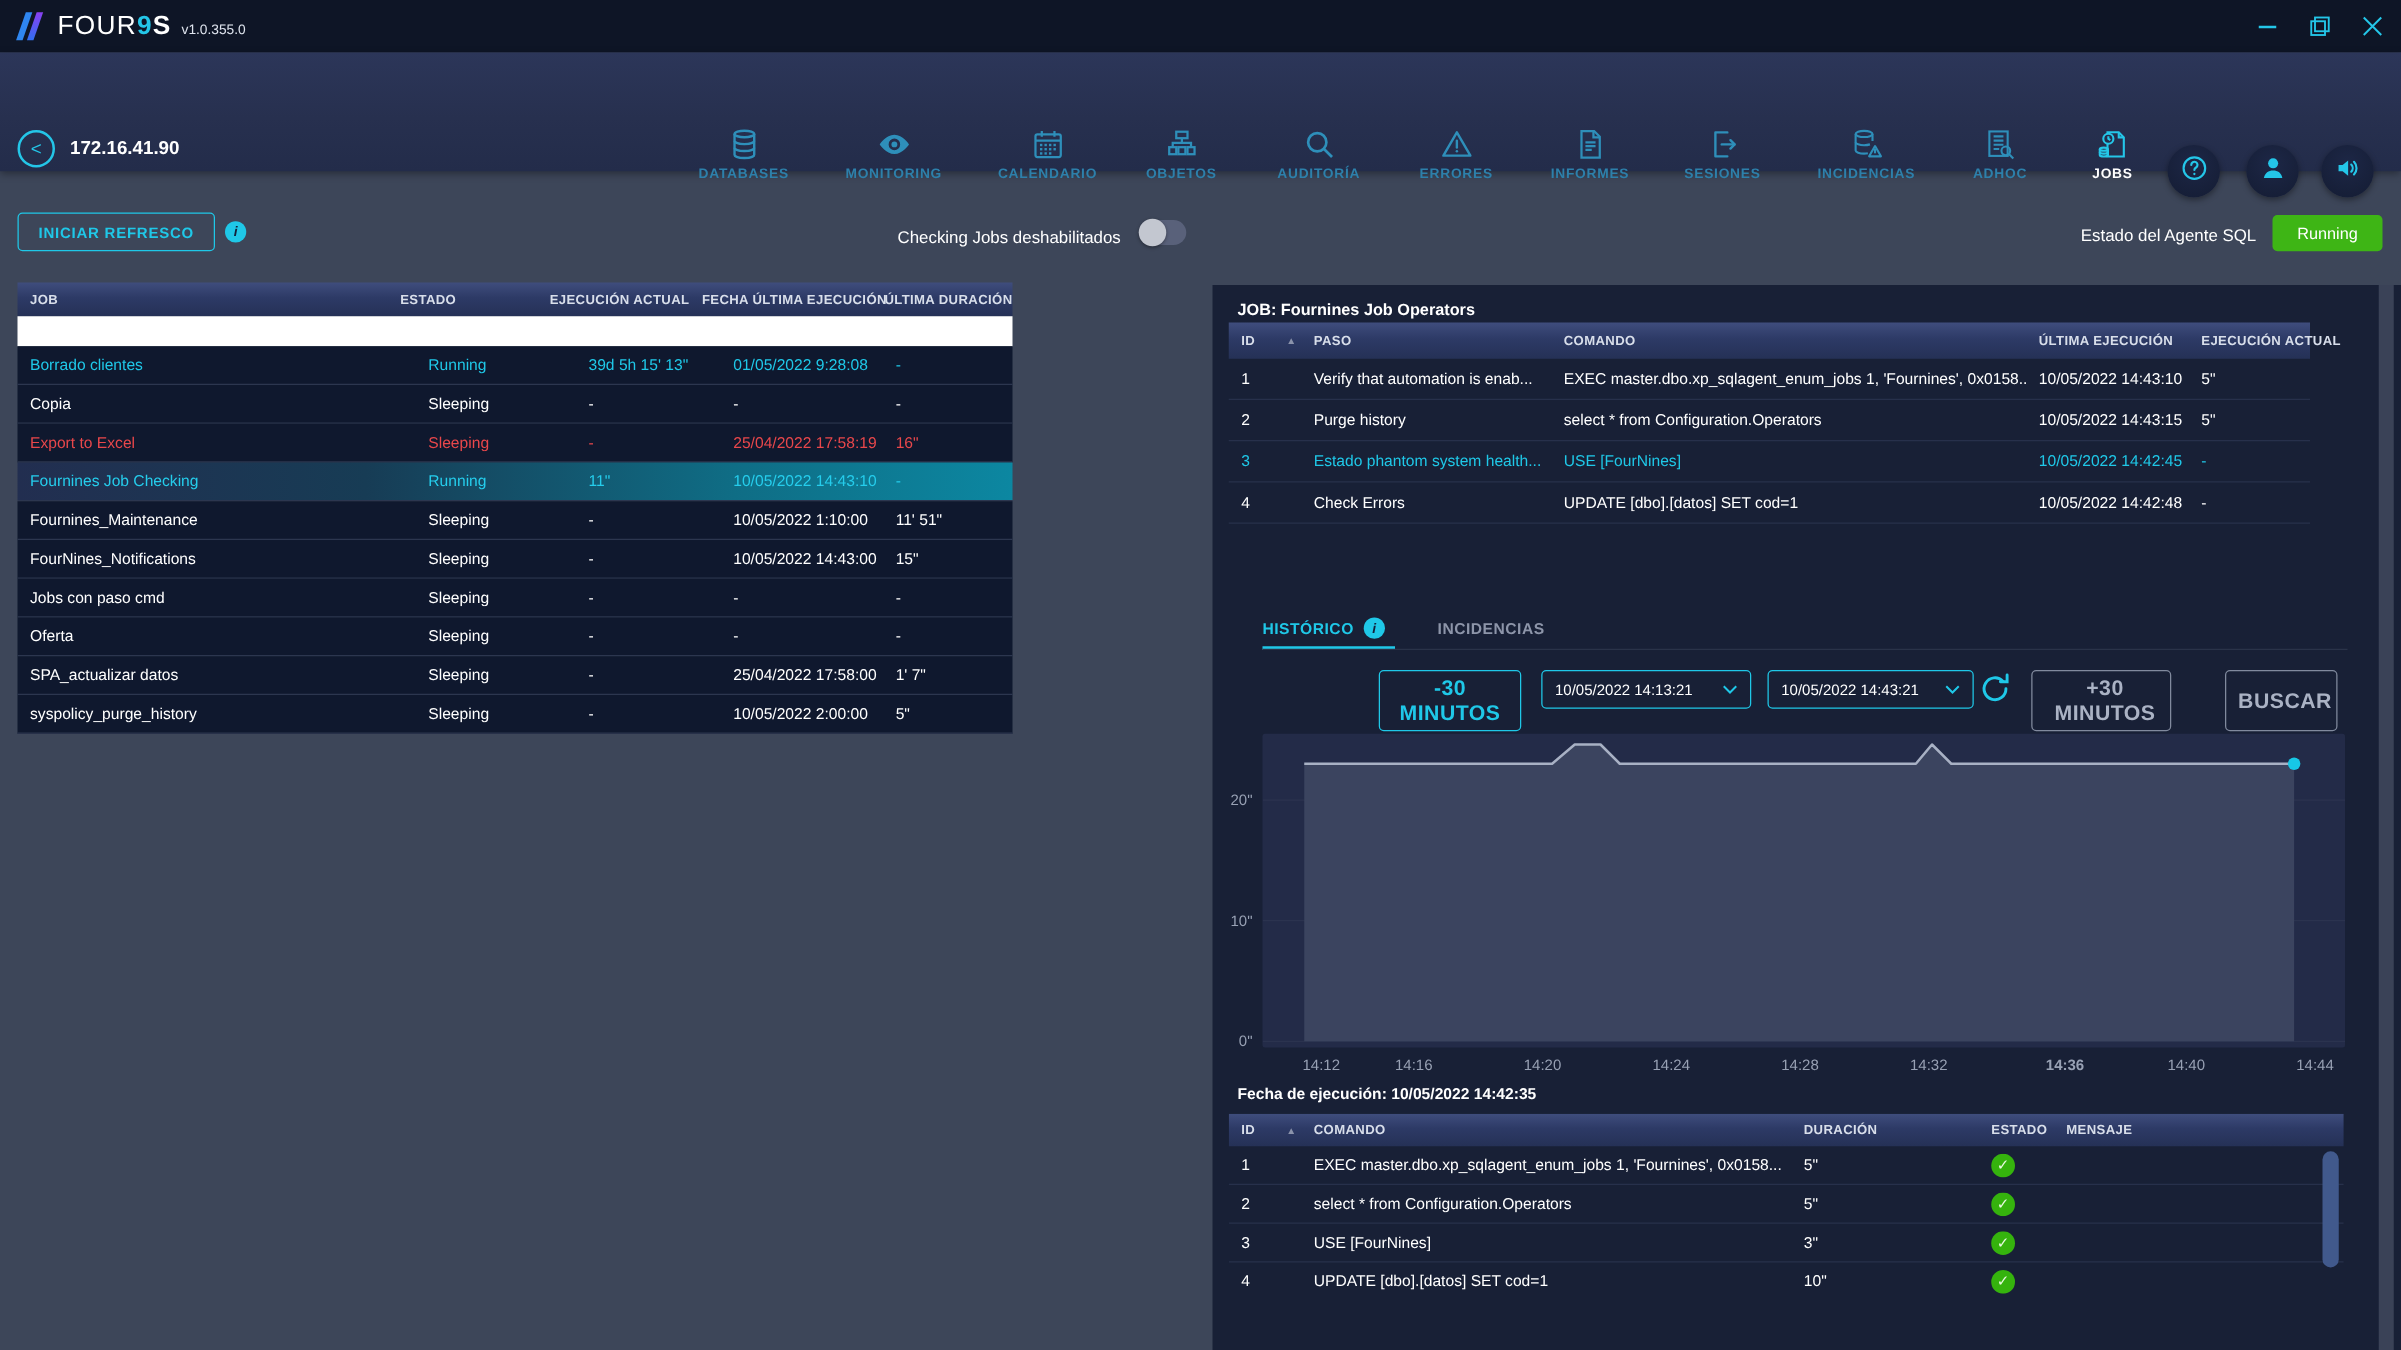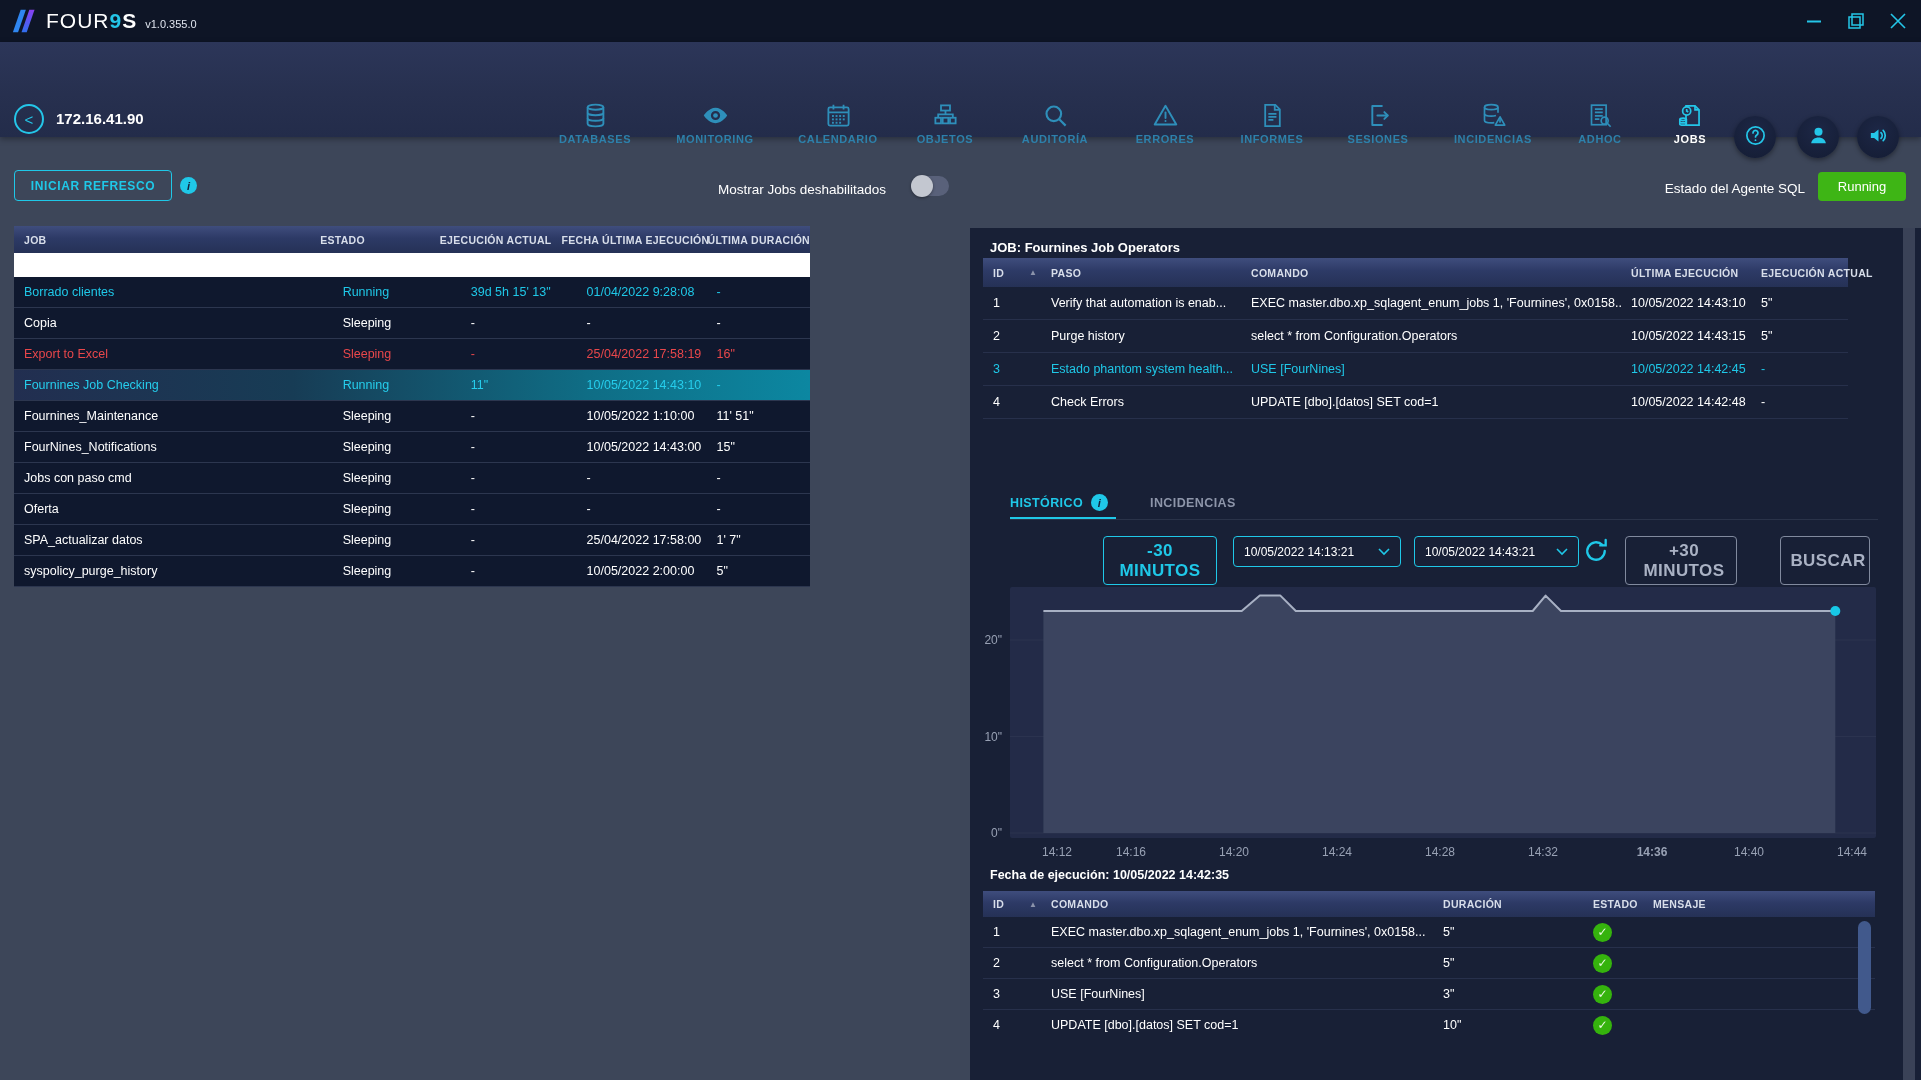--- a/index.html
+++ b/index.html
@@ -296,21 +296,21 @@
               <path d="M4 9.4v5.2h3.4L12 18.3V5.7L7.4 9.4z"></path>
               <path d="M14.6 9a4.3 4.3 0 0 1 0 6" fill="none" stroke="currentColor" stroke-width="1.8" stroke-linecap="round"></path>
               <path d="M16.9 6.7a7.7 7.7 0 0 1 0 10.6" fill="none" stroke="currentColor" stroke-width="1.8" stroke-linecap="round"></path>
             </svg></span>
         </div>
       </div>
   </nav>
 
   <button class="btn-refresh">INICIAR REFRESCO</button>
   <span class="info-dot info-refresh">i</span>
-  <span class="toggle-label">Mostrar Jobs deshabilitados</span>
+  <span class="toggle-label">Checking Jobs deshabilitados</span>
   <div class="toggle">
       <div class="knob"></div>
     </div>
   <span class="agent-label">Estado del Agente SQL</span>
   <div class="agent-badge">Running</div>
 
   <section class="jobs-table">
     <div class="thead">
       <div class="hcell c-job">JOB</div>
       <div class="hcell c-estado">ESTADO</div>
@@ -319,21 +319,21 @@
       <div class="hcell c-dur">ÚLTIMA DURACIÓN</div>
     </div>
     <div class="filter-row">
       <input value="" style="">
     </div>
     <div>
         <div class="trow jrow running">
           <div class="cell c-job">Borrado clientes</div>
           <div class="cell c-estado">Running</div>
           <div class="cell c-ejec">39d 5h 15' 13"</div>
-          <div class="cell c-fecha">01/04/2022 9:28:08</div>
+          <div class="cell c-fecha">01/05/2022 9:28:08</div>
           <div class="cell c-dur">-</div>
         </div>
         <div class="trow jrow normal">
           <div class="cell c-job">Copia</div>
           <div class="cell c-estado">Sleeping</div>
           <div class="cell c-ejec">-</div>
           <div class="cell c-fecha">-</div>
           <div class="cell c-dur">-</div>
         </div>
         <div class="trow jrow error">

